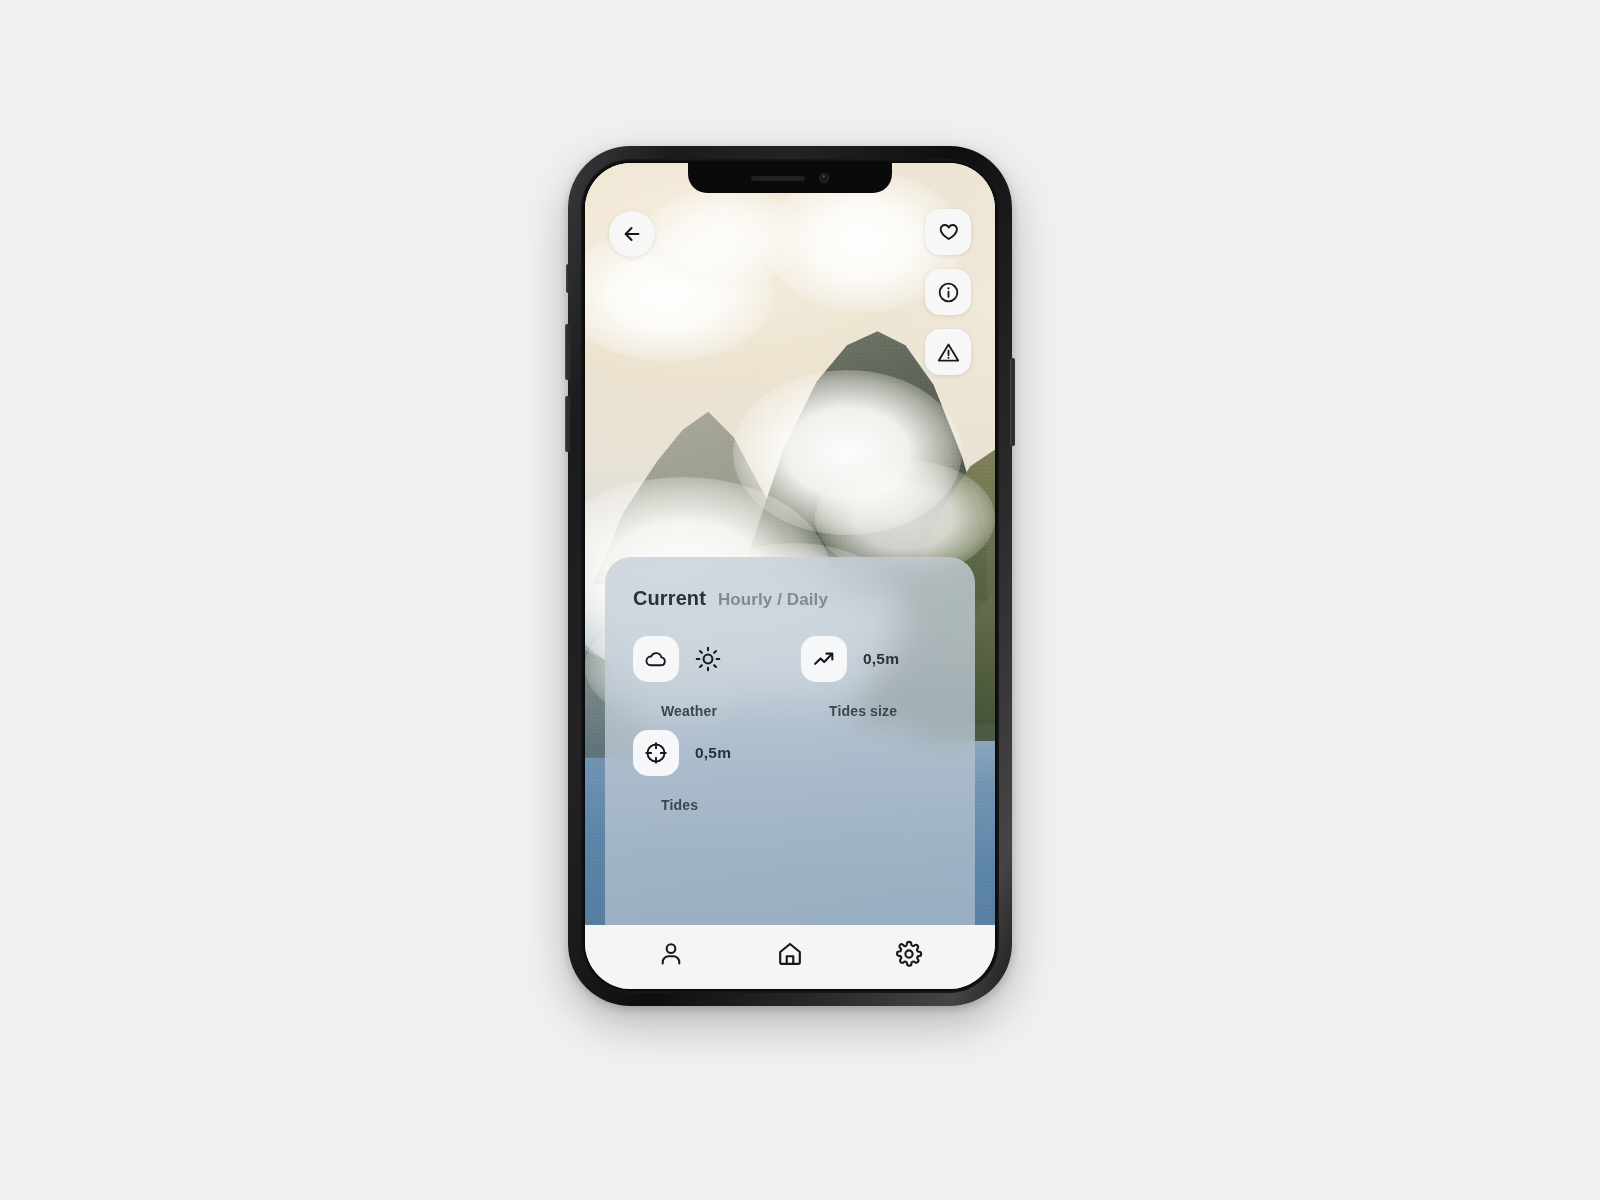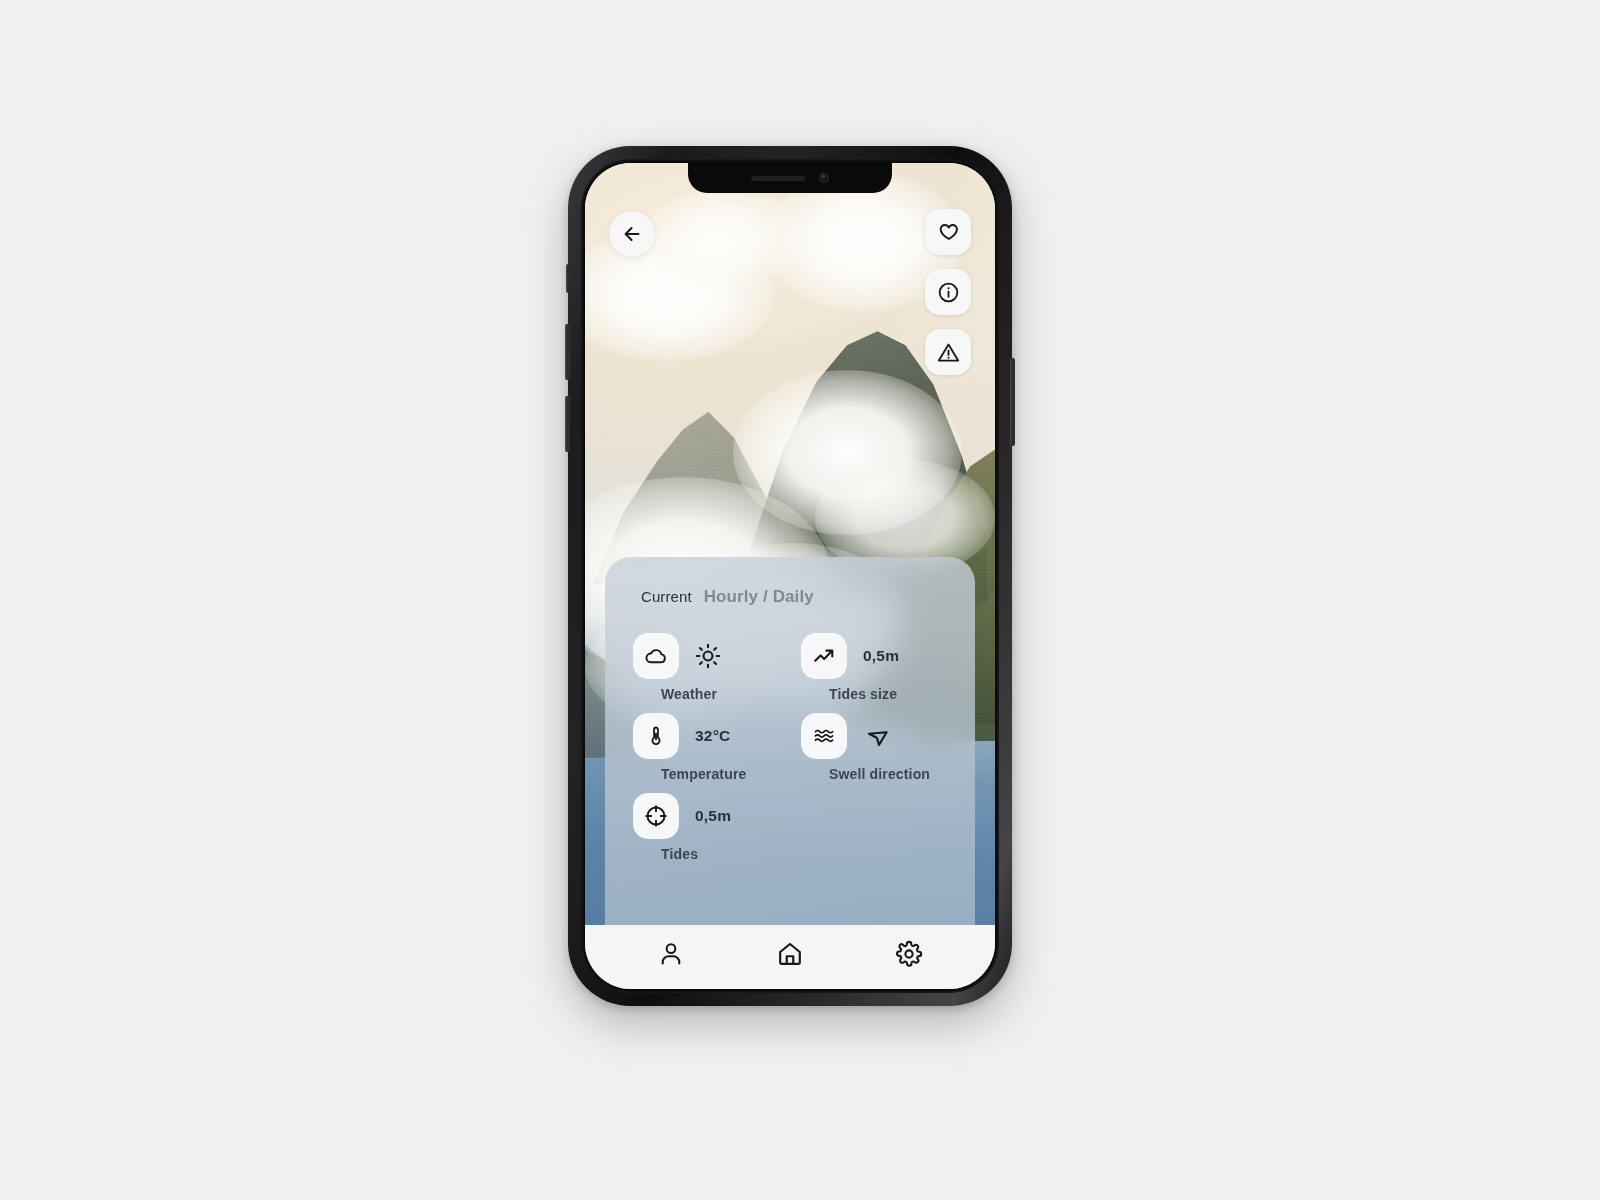--- a/index.html
+++ b/index.html
@@ -200,36 +200,36 @@
     z-index: 15;
     padding: 30px 28px 0 28px;
     overflow: hidden;
   }
 
   #tab-row {
     display: flex; align-items: baseline; gap: 12px;
     margin-bottom: 26px;
   }
   #tab-current {
-    font-size: 15px; font-weight: 400; color: #2b3138;
-    letter-spacing: 0.1px; cursor: pointer; margin-left: 8px;
+    font-size: 20px; font-weight: 700; color: #2b3138;
+    letter-spacing: 0.1px; cursor: pointer;
   }
   #tab-hourly-daily {
     font-size: 17px; font-weight: 700; color: #7f8a95;
     letter-spacing: 0.1px; cursor: pointer;
   }
 
   #metrics-grid {
     display: grid;
     grid-template-columns: 1fr 1fr;
     column-gap: 22px;
     row-gap: 11px;
   }
   .metric {
-    display: flex; flex-direction: column; gap: 7px;
+    display: flex; flex-direction: column; gap: 21px;
   }
   .metric-main {
     display: flex; align-items: center; gap: 16px;
     height: 46px;
   }
   .metric-tile {
     width: 46px; height: 46px; min-width: 46px;
     border-radius: 15px;
     background: #f6f7f8;
     display:flex; align-items:center; justify-content:center;
@@ -386,56 +386,21 @@
                     <polyline points="3.2,16.8 8.6,11.4 12.2,15 19.6,7.2"></polyline>
                     <polyline points="14.4,6.6 20.3,6.6 20.3,12.4"></polyline>
                   </svg>
                 </span>
               </div>
               <div class="metric-value">0,5m</div>
             </div>
             <div class="metric-label">Tides size</div>
           </div>
 
-          <div class="metric">
-            <div class="metric-main">
-              <div class="metric-tile">
-                <span>
-                  <svg width="24" height="24" viewBox="0 0 24 24" fill="none" stroke="#15181c" stroke-width="1.8" stroke-linecap="round" stroke-linejoin="round">
-                    <path d="M13.9 13.4V5.4a1.9 1.9 0 1 0-3.8 0v8a3.6 3.6 0 1 0 3.8 0z"></path>
-                    <line x1="12" y1="9.6" x2="12" y2="15.4"></line>
-                  </svg>
-                </span>
-              </div>
-              <div class="metric-value">32°C</div>
-            </div>
-            <div class="metric-label">Temperature</div>
-          </div>
-
-          <div class="metric">
-            <div class="metric-main">
-              <div class="metric-tile">
-                <span>
-                  <svg width="24" height="24" viewBox="0 0 24 24" fill="none" stroke="#15181c" stroke-width="1.7" stroke-linecap="round">
-                    <path d="M3.4 7.6c1.4-1.5 2.9-1.5 4.3 0s2.9 1.5 4.3 0 2.9-1.5 4.3 0 2.9 1.5 4.3 0"></path>
-                    <path d="M3.4 11.9c1.4-1.5 2.9-1.5 4.3 0s2.9 1.5 4.3 0 2.9-1.5 4.3 0 2.9 1.5 4.3 0"></path>
-                    <path d="M3.4 16.2c1.4-1.5 2.9-1.5 4.3 0s2.9 1.5 4.3 0 2.9-1.5 4.3 0 2.9 1.5 4.3 0"></path>
-                  </svg>
-                </span>
-              </div>
-              <div class="metric-value glyph">
-                <span>
-                  <svg width="27" height="27" viewBox="0 0 24 24" fill="none" stroke="#15181c" stroke-width="1.9" stroke-linejoin="round">
-                    <polygon points="21,8.2 5.4,9.6 12.5,13.3 14.2,19.6"></polygon>
-                  </svg>
-                </span>
-              </div>
-            </div>
-            <div class="metric-label">Swell direction</div>
-          </div>
+
 
 
           <div class="metric">
             <div class="metric-main">
               <div class="metric-tile">
                 <span>
                   <svg width="24" height="24" viewBox="0 0 24 24" fill="none" stroke="#15181c" stroke-width="1.9" stroke-linecap="round">
                     <circle cx="12" cy="12" r="8.5"></circle>
                     <line x1="12" y1="2.2" x2="12" y2="7.2"></line>
                     <line x1="12" y1="16.8" x2="12" y2="21.8"></line>

